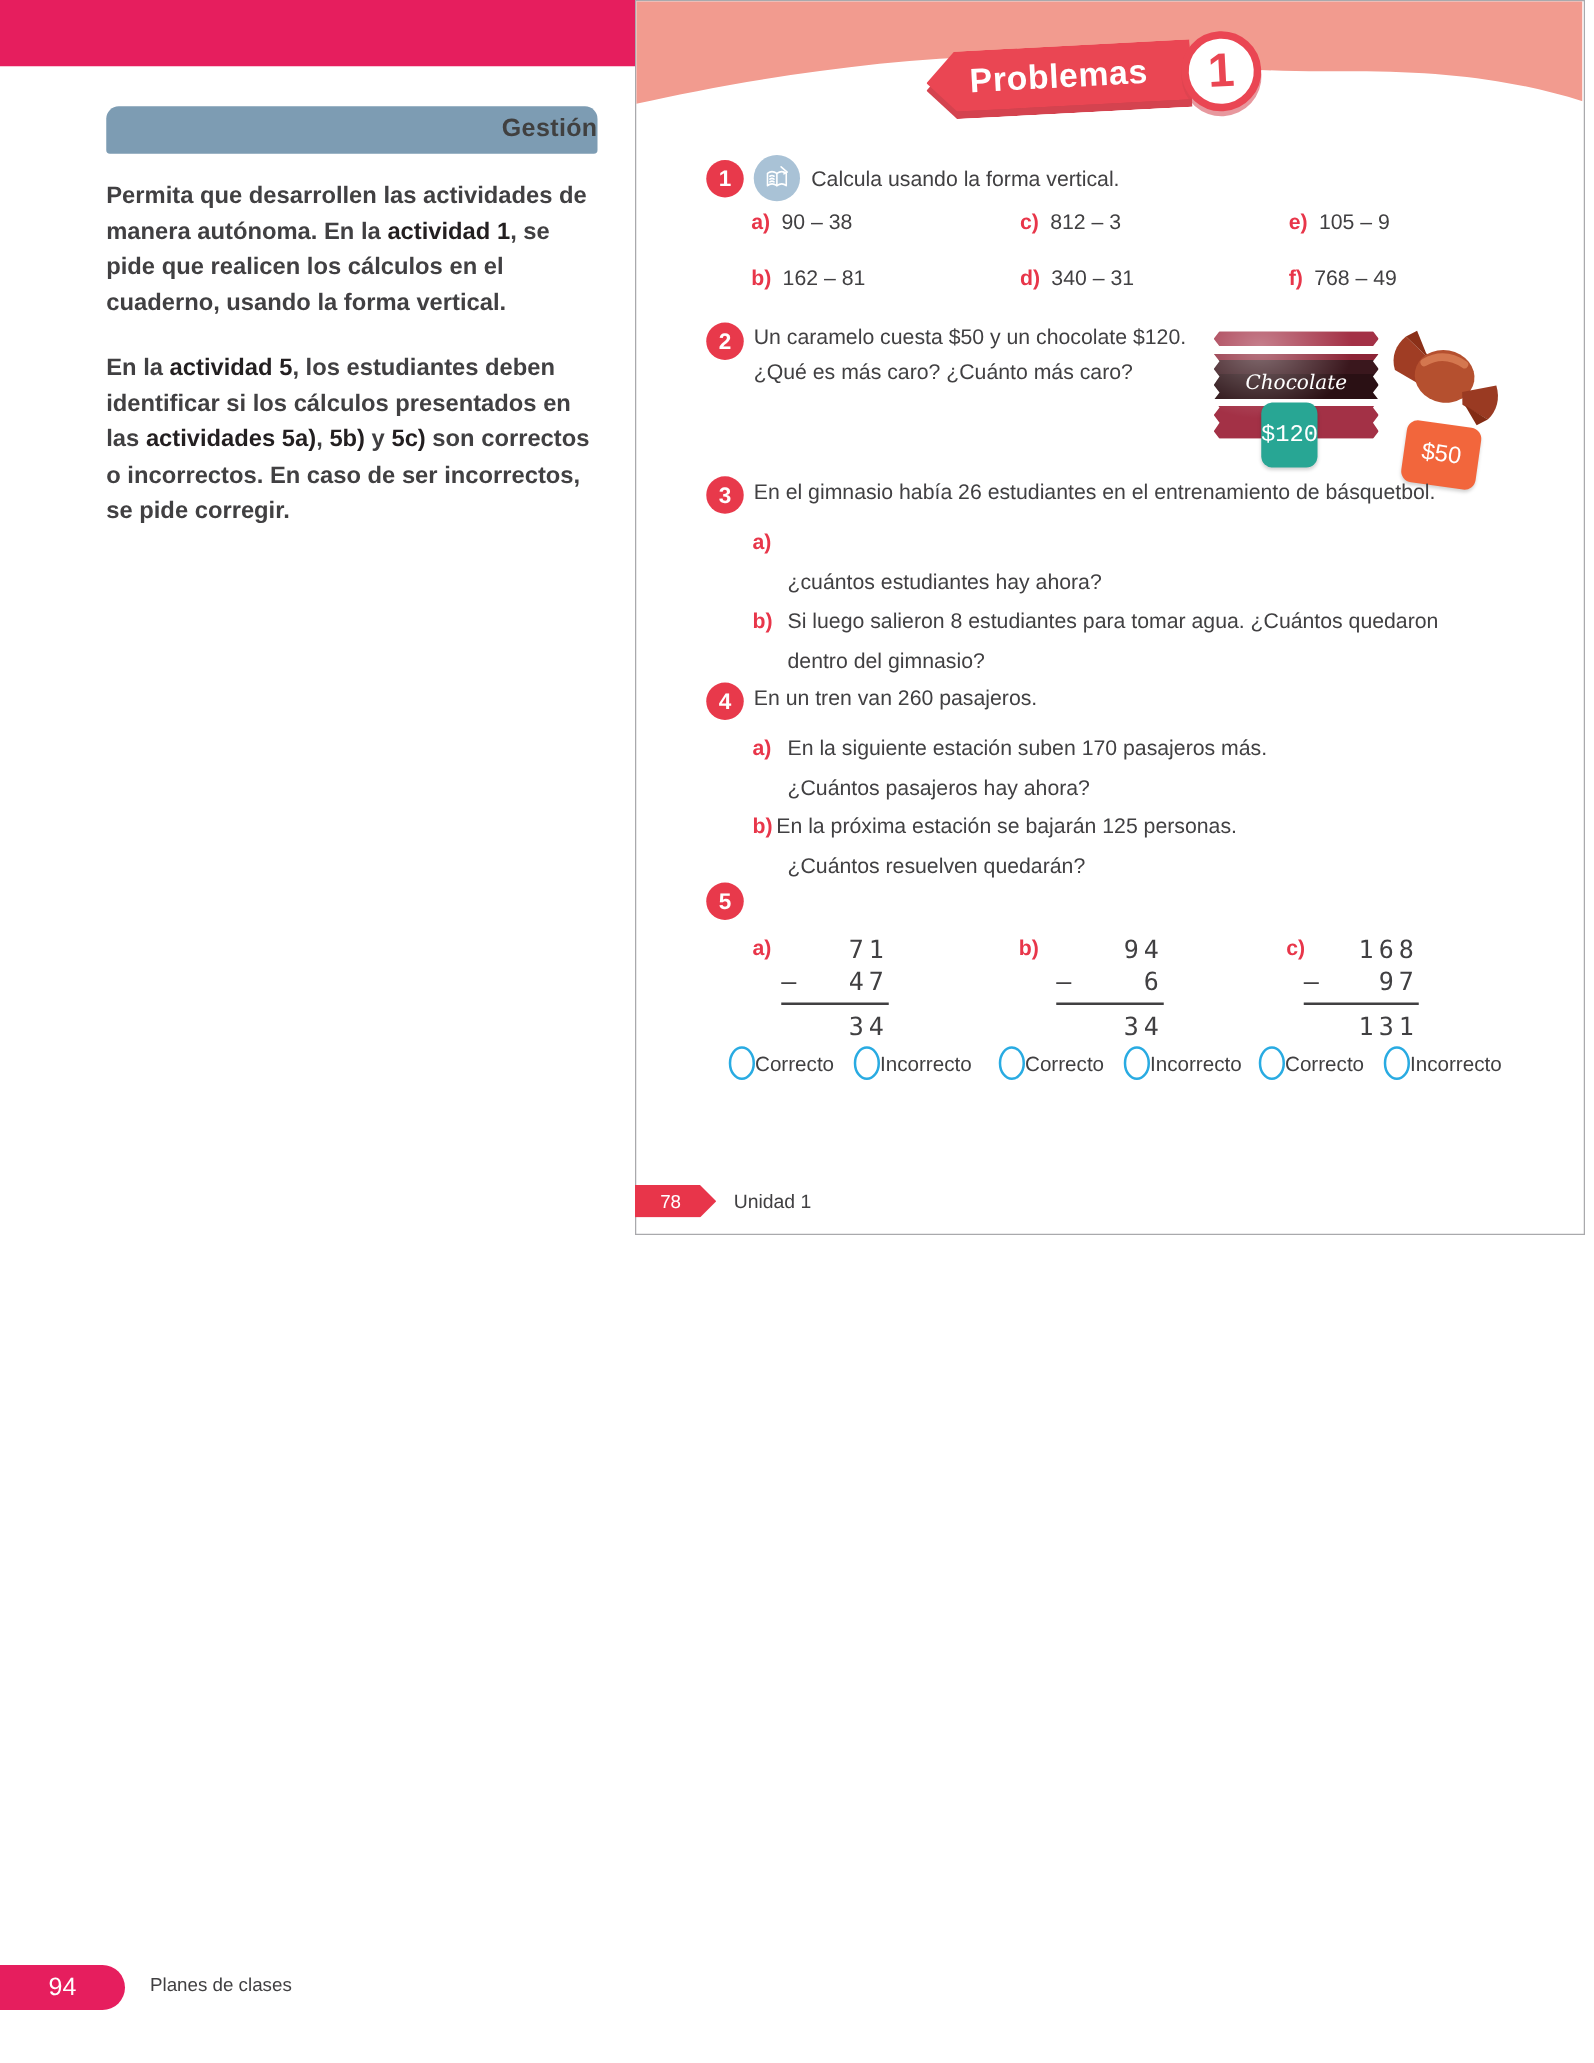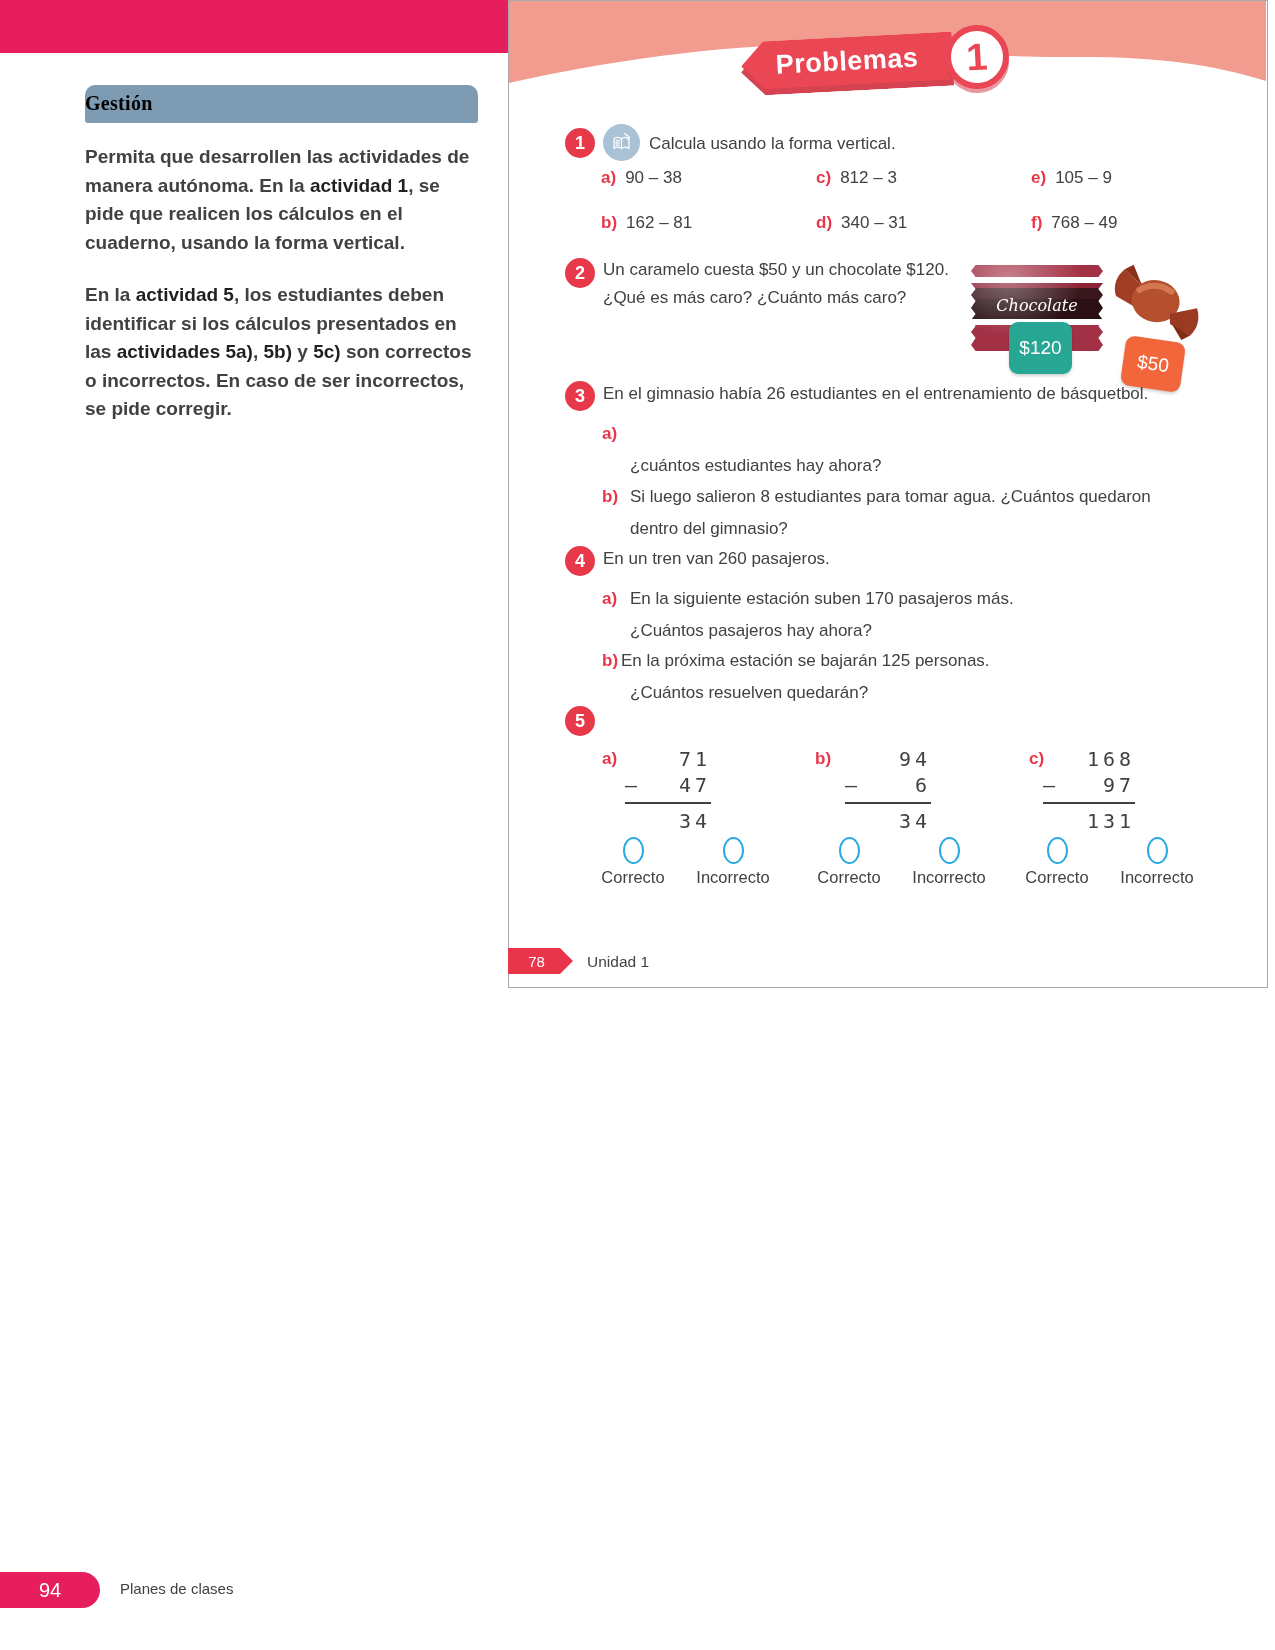--- a/index.html
+++ b/index.html
@@ -7,22 +7,22 @@
     width:1275px;height:1650px;position:relative;background:#ffffff;
     font-family:"Liberation Sans",sans-serif;color:#414042;
     -webkit-font-smoothing:antialiased;
   }
   
   .topbar{position:absolute;left:0;top:0;width:508px;height:53px;background:#e61e5e;}
 
   
   .sidebar{position:absolute;left:85px;top:85px;width:393px;}
   .gestion-box{
-    background:#7d9cb3;color:#000000;font-weight:bold;font-size:20px;
-    text-align:left;padding:7px 0 8px 0;border-radius:10px 10px 3px 3px;letter-spacing:.3px;font-family:Liberation Serif, serif;
+    background:#7d9cb3;color:#404040;font-weight:bold;font-size:20px;
+    text-align:right;padding:7px 0 8px 0;border-radius:10px 10px 3px 3px;letter-spacing:.3px;
   }
   .sidebar p{font-size:19px;line-height:28.5px;margin:20px 0 0 0;color:#414042;font-weight:bold;}
   .sidebar p + p{margin-top:24px;}
   .sidebar b{color:#231f20;}
 
   
   .panel{
     position:absolute;left:508px;top:0;width:760px;height:988px;background:#fff;
     border:1.5px solid #a9a9ac;box-sizing:border-box;
   }
@@ -71,38 +71,38 @@
     background:radial-gradient(ellipse at 28% 15%,rgba(255,255,255,.38),transparent 55%);
   }
   .choco-label{
     position:absolute;left:0;right:0;top:36%;text-align:center;color:#fff;
     font-family:"DejaVu Serif",serif;font-style:italic;font-size:16px;
   }
   .price-tag{
     position:absolute;border-radius:9px;color:#fff;display:flex;align-items:center;justify-content:center;
     font-size:19px;box-shadow:0 2px 3px rgba(0,0,0,.18);
   }
-  .tag-teal{left:500px;top:321px;width:63px;height:52px;background:#28a694;}
+  .tag-teal{left:500px;top:321px;width:45px;height:52px;background:#28a694;font-family:Liberation Mono, monospace;}
   .tag-orange{left:614px;top:338px;width:60px;height:50px;background:#f2663c;transform:rotate(8deg);}
   .candy{position:absolute;left:598px;top:258px;width:96px;height:92px;transform:rotate(10deg);}
 
   
   .vcalc{
     position:absolute;width:86px;font-family:"DejaVu Sans Mono",monospace;
     font-size:20px;color:#414042;letter-spacing:4px;
   }
   .vcalc .vrow1{text-align:right;}
   .vcalc .vrow2{display:flex;justify-content:space-between;border-bottom:2.5px solid #414042;padding:2px 0 5px 0;}
   .vcalc .vrow2 .minus{letter-spacing:0;}
   .vcalc .vrow3{text-align:right;padding-top:5px;}
   .calc-label{position:absolute;font-size:17px;}
 
   
   .optgroup{position:absolute;display:flex;}
-  .opt{width:100px;display:flex;flex-direction:column;align-items:center;cursor:pointer;}
+  .opt{width:100px;display:flex;flex-direction:row;align-items:center;cursor:pointer;}
   .radio{width:17px;height:23px;border:2.2px solid #29abe2;border-radius:50%;background:#fff;}
   .optlabel{margin-top:4px;font-size:16.5px;color:#414042;white-space:nowrap;}
 
   
   .unit-badge{
     position:absolute;left:-1px;top:947px;width:65px;height:26px;background:#e8354a;
     clip-path:polygon(0 0,80% 0,100% 50%,80% 100%,0 100%);
     color:#fff;font-size:15px;display:flex;align-items:center;justify-content:center;
     padding-right:8px;box-sizing:border-box;
   }

